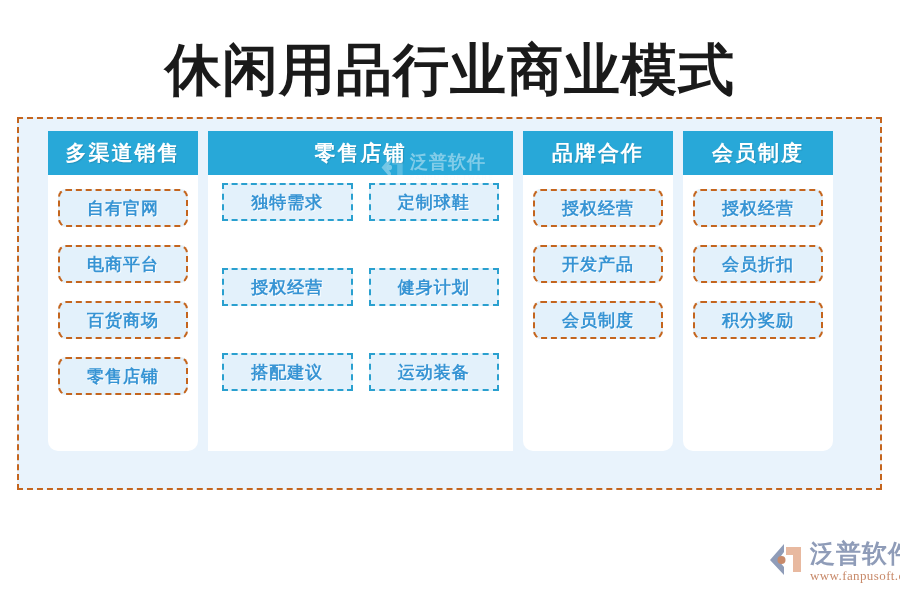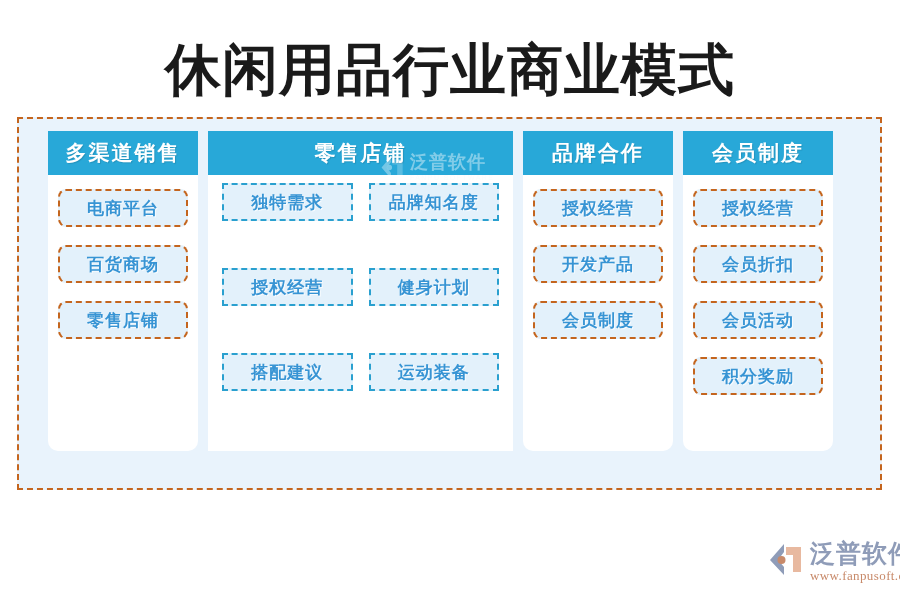--- a/index.html
+++ b/index.html
@@ -203,20 +203,21 @@
 <body>
 
 <div class="page-title">休闲用品行业商业模式</div>
 
 <div class="diagram-frame">
   <div class="columns-row">
 
     <div class="column-card col-narrow">
       <div class="column-header">多渠道销售</div>
       <div class="column-body">
+        <div class="chip chip-round">自有官网</div>
         <div class="chip chip-round">电商平台</div>
         <div class="chip chip-round">百货商场</div>
         <div class="chip chip-round">零售店铺</div>
       </div>
     </div>
 
     <div class="column-card col-wide">
       <div class="column-header">零售店铺</div>
 
       <div class="watermark">
@@ -229,21 +230,21 @@
         </div>
         <div class="wm-text">
           <span class="wm-cn">泛普软件</span>
           <span class="wm-en">FANPU SOFTWARE</span>
         </div>
       </div>
 
       <div class="column-body grid-body">
         <div class="chip-row">
           <div class="chip chip-square">独特需求</div>
-          <div class="chip chip-square">品牌知名度</div>
+          <div class="chip chip-square">定制球鞋</div>
         </div>
         <div class="chip-row">
           <div class="chip chip-square">授权经营</div>
           <div class="chip chip-square">健身计划</div>
         </div>
         <div class="chip-row">
           <div class="chip chip-square">搭配建议</div>
           <div class="chip chip-square">运动装备</div>
         </div>
       </div>
@@ -256,21 +257,20 @@
         <div class="chip chip-round">开发产品</div>
         <div class="chip chip-round">会员制度</div>
       </div>
     </div>
 
     <div class="column-card col-narrow">
       <div class="column-header">会员制度</div>
       <div class="column-body">
         <div class="chip chip-round">授权经营</div>
         <div class="chip chip-round">会员折扣</div>
-        <div class="chip chip-round">会员活动</div>
         <div class="chip chip-round">积分奖励</div>
       </div>
     </div>
 
   </div>
 </div>
 
 <div class="brand-logo">
   <div class="brand-mark">
     <svg viewBox="0 0 36 33" width="36" height="33" aria-hidden="true">

